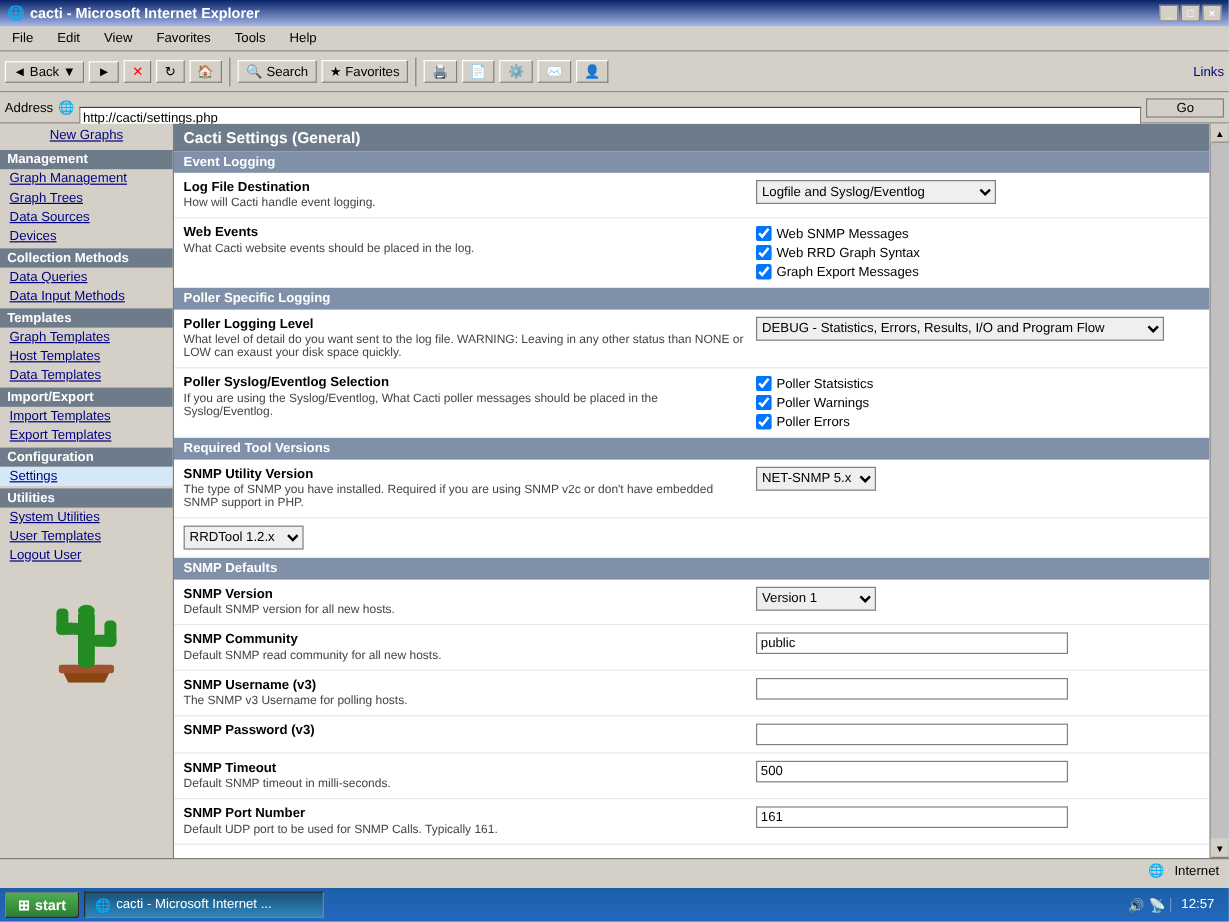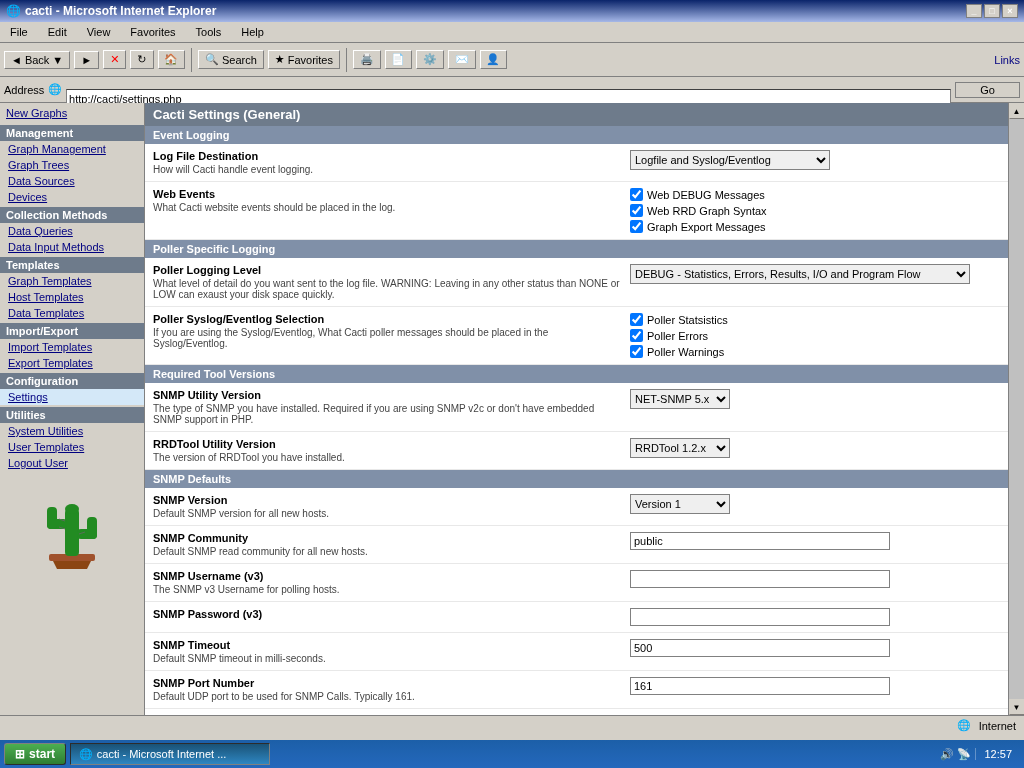--- a/index.html
+++ b/index.html
@@ -347,21 +347,21 @@
   <span class="address-label">Address</span>
   <span>🌐</span>
   <input class="address-input" type="text" value="http://cacti/settings.php" style="">
   <button class="address-go">Go</button>
 </div>
 
 <div class="main-layout" style="height: calc(768px - 22px - 26px - 34px - 26px - 20px - 28px);">
 
   <div class="sidebar">
     <div style="padding: 2px 0; background:#d4d0c8;">
-      <div style="padding: 2px 6px; font-size:11px; color:#000080; text-decoration:underline; cursor:pointer;">New Graphs</div>
+      <div style="padding: 2px 6px; font-size:11px; color:#000080; text-decoration:underline; cursor:pointer;text-align:center;">New Graphs</div>
     </div>
     <div class="sidebar-section-header">Management</div>
     <div class="sidebar-item">Graph Management</div>
     <div class="sidebar-item">Graph Trees</div>
     <div class="sidebar-item">Data Sources</div>
     <div class="sidebar-item">Devices</div>
     <div class="sidebar-section-header">Collection Methods</div>
     <div class="sidebar-item">Data Queries</div>
     <div class="sidebar-item">Data Input Methods</div>
     <div class="sidebar-section-header">Templates</div>
@@ -421,21 +421,21 @@
     </div>
 
     <div class="settings-row">
       <div class="settings-label-col">
         <div class="settings-label-title">Web Events</div>
         <div class="settings-label-desc">What Cacti website events should be placed in the log.</div>
       </div>
       <div class="settings-control-col">
         <div class="checkbox-row">
           <input type="checkbox" checked="" style="">
-          <span>Web DEBUG Messages</span>
+          <span>Web SNMP Messages</span>
         </div>
         <div class="checkbox-row">
           <input type="checkbox" checked="" style="">
           <span>Web RRD Graph Syntax</span>
         </div>
         <div class="checkbox-row">
           <input type="checkbox" checked="" style="">
           <span>Graph Export Messages</span>
         </div>
       </div>
@@ -464,25 +464,25 @@
         <div class="settings-label-title">Poller Syslog/Eventlog Selection</div>
         <div class="settings-label-desc">If you are using the Syslog/Eventlog, What Cacti poller messages should be placed in the Syslog/Eventlog.</div>
       </div>
       <div class="settings-control-col">
         <div class="checkbox-row">
           <input type="checkbox" checked="" style="">
           <span>Poller Statsistics</span>
         </div>
         <div class="checkbox-row">
           <input type="checkbox" checked="" style="">
-          <span>Poller Errors</span>
+          <span>Poller Warnings</span>
         </div>
         <div class="checkbox-row">
           <input type="checkbox" checked="" style="">
-          <span>Poller Warnings</span>
+          <span>Poller Errors</span>
         </div>
       </div>
     </div>
 
     <div class="section-header">Required Tool Versions</div>
 
     <div class="settings-row">
       <div class="settings-label-col">
         <div class="settings-label-title">SNMP Utility Version</div>
         <div class="settings-label-desc">The type of SNMP you have installed. Required if you are using SNMP v2c or don't have embedded SNMP support in PHP.</div>
@@ -490,24 +490,20 @@
       <div class="settings-control-col">
         <select class="snmp-select">
           <option>NET-SNMP 5.x</option>
           <option>NET-SNMP 4.x</option>
           <option>ucd-snmp 3.6</option>
         </select>
       </div>
     </div>
 
     <div class="settings-row">
-      <div class="settings-label-col">
-        <div class="settings-label-title">RRDTool Utility Version</div>
-        <div class="settings-label-desc">The version of RRDTool you have installed.</div>
-      </div>
       <div class="settings-control-col">
         <select class="snmp-select">
           <option>RRDTool 1.2.x</option>
           <option>RRDTool 1.0.x</option>
         </select>
       </div>
     </div>
 
     <div class="section-header">SNMP Defaults</div>
 

